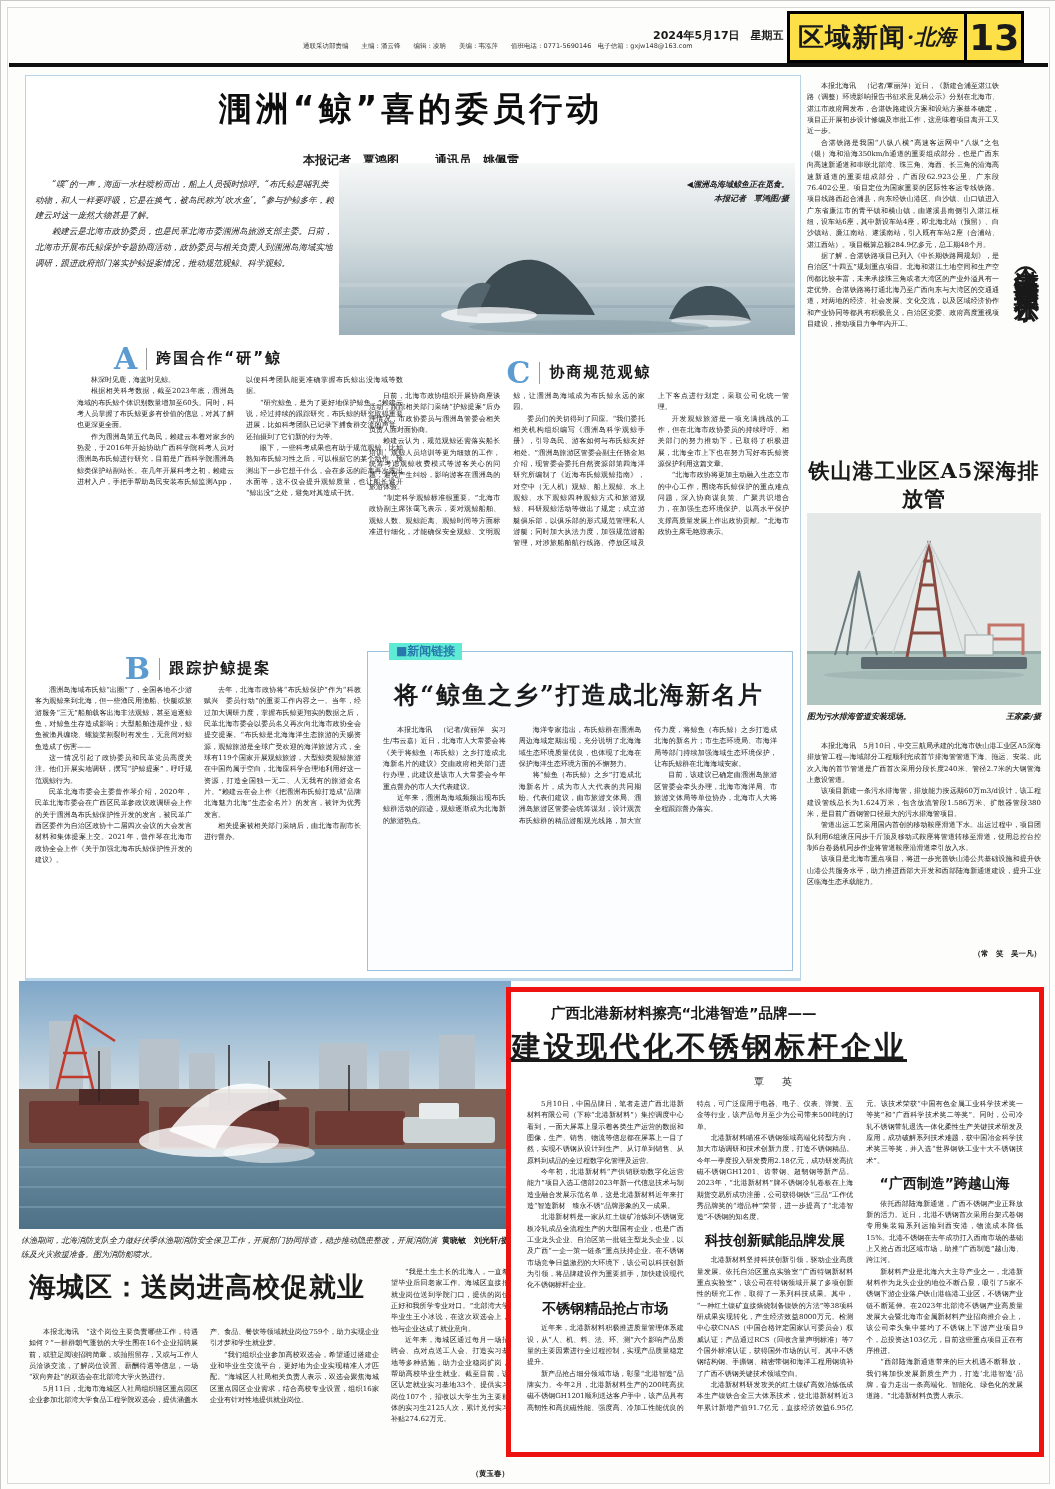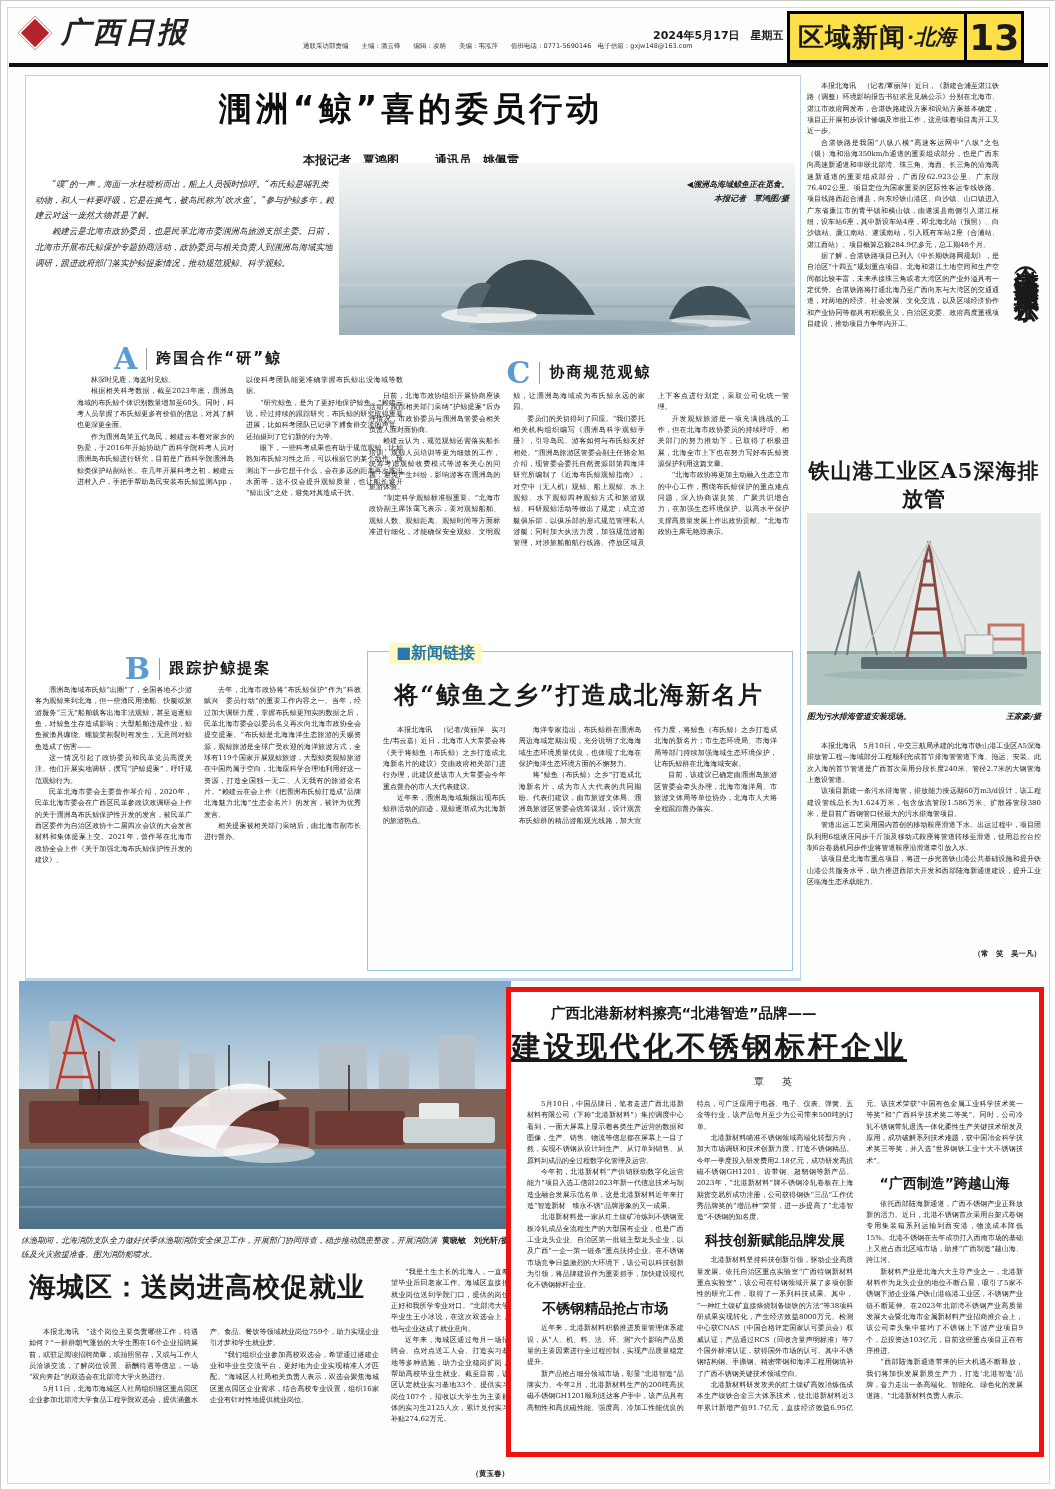--- a/index.html
+++ b/index.html
@@ -38,22 +38,22 @@
   #whale-intro{left:34px;top:176px;width:302px;font-size:8.5px;line-height:1.85;}
   #whale-intro p{margin:0;text-indent:2em;}
   #whale-photo{left:338px;top:162px;width:456px;height:172px;}
   #whale-caption{left:592px;top:176px;width:196px;text-align:right;font-size:8px;font-weight:bold;line-height:1.8;color:#222;}
   .sec-head{display:flex;align-items:center;justify-content:center;gap:9px;}
   .sec-letter{font-size:30px;font-weight:bold;color:#5b9bd0;font-family:"DejaVu Serif",serif;}
   .sec-bar{width:1px;height:22px;background:#9a9a9a;}
   .sec-title{font-family:"DejaVu Sans",sans-serif;font-weight:800;font-size:15px;letter-spacing:2px;}
   
   #newslink-box{left:366px;top:650px;width:424px;height:318px;border:1px solid #9cc3dc;background:#fcfdfe;}
-  #newslink-tag{left:388px;top:642px;background:#fef9c3;padding:0 7px;color:#2878ad;font-weight:800;
-                font-size:16px;font-family:"DejaVu Sans",sans-serif;text-align:right;}
+  #newslink-tag{left:388px;top:642px;background:#5eead4;padding:0 7px;color:#2878ad;font-weight:800;
+                font-size:12px;font-family:"DejaVu Sans",sans-serif;text-align:right;}
   #newslink-headline{left:372px;top:678px;width:412px;text-align:center;font-weight:800;font-size:24px;letter-spacing:2px;}
   #newslink-body{left:382px;top:724px;width:394px;height:234px;}
   
   #rail-body{left:806px;top:80px;width:192px;height:368px;}
   #rail-headline{left:1000px;top:78px;width:42px;height:372px;writing-mode:vertical-rl;text-orientation:upright;
                  font-weight:800;font-size:25px;letter-spacing:3px;display:flex;justify-content:center;}
   #pipe-headline{left:804px;top:456px;width:238px;text-align:center;font-weight:900;font-size:21px;line-height:1.35;letter-spacing:1px;}
   #pipe-photo{left:806px;top:512px;width:234px;height:192px;}
   #pipe-caption{left:806px;top:710px;width:234px;display:flex;justify-content:space-between;
                 font-size:8px;font-weight:bold;}
@@ -72,24 +72,20 @@
   #steel-kicker{margin:12px 0 0 40px;font-family:"DejaVu Sans",sans-serif;font-weight:800;font-size:14.5px;}
   #steel-headline{margin-top:4px;text-align:left;font-weight:900;font-size:30px;letter-spacing:3px;text-decoration:underline;}
   #steel-byline{text-align:center;font-size:10px;margin-top:7px;letter-spacing:4px;}
   #steel-body{margin:10px 16px 0;height:332px;}
 </style>
 </head>
 <body>
 
 <div id="page">
 
-  <div class="abs" id="masthead">
-    <span class="diamond"></span>
-    <span class="paper-name">广西日报</span>
-  </div>
   <div class="abs" id="date-line">2024年5月17日　星期五</div>
   <div class="abs" id="edit-info">通联采访部责编　　主编：潘云锋　　编辑：凌聃　　美编：韦泓萍　　值班电话：0771-5690146　电子信箱：gxjw148@163.com</div>
   <div class="abs" id="section-box">
     <span class="sec-cell">
       <span class="sec-main">区域新闻</span>
       <span class="sec-sub">·北海</span>
     </span>
     <span class="num-cell">13</span>
   </div>
   <div class="abs" id="header-rule"></div>

